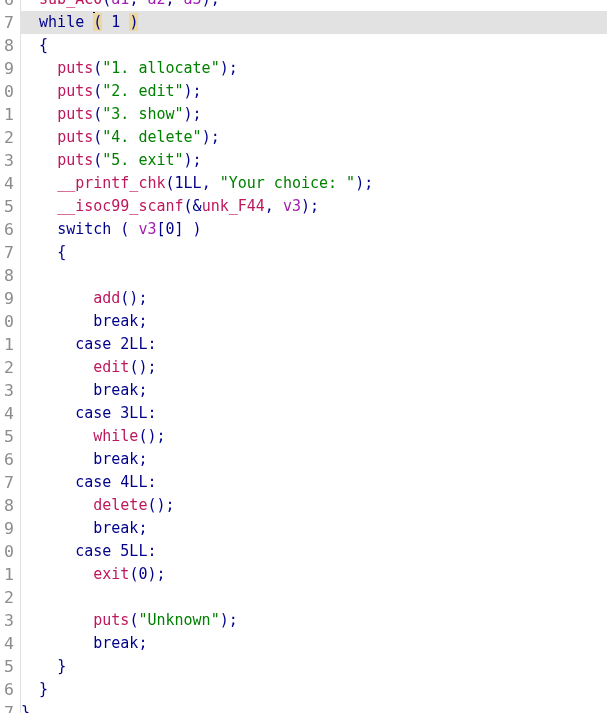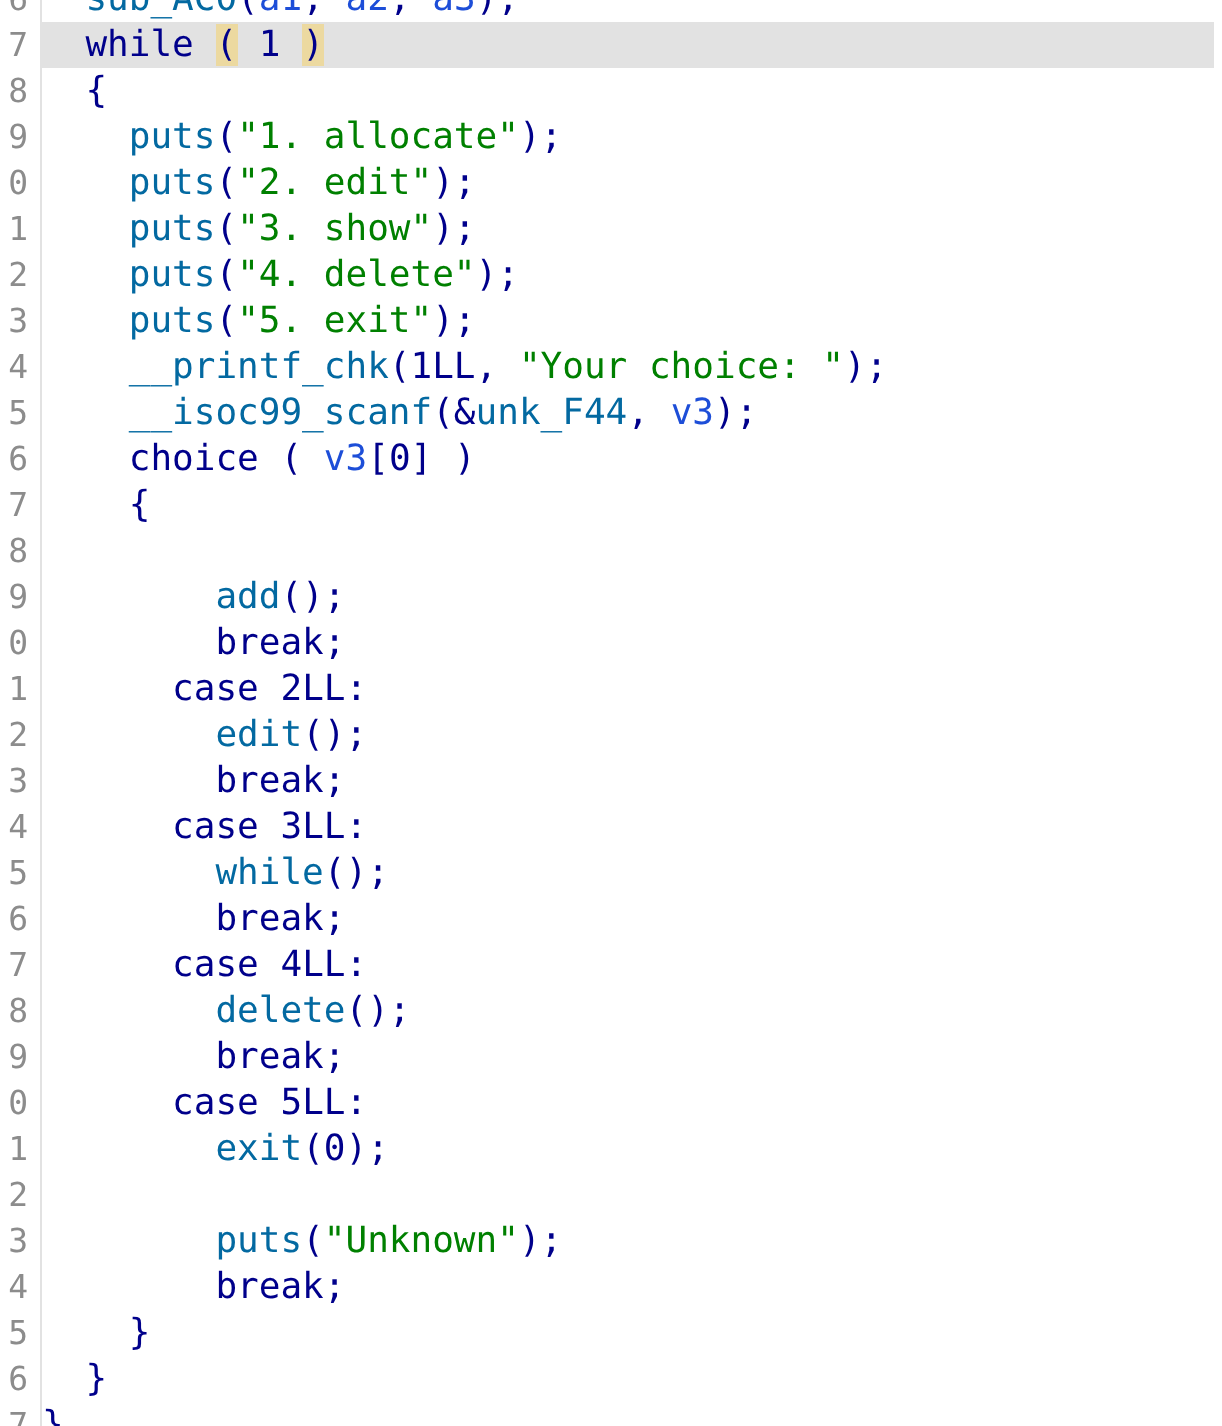--- a/index.html
+++ b/index.html
@@ -64,33 +64,33 @@
     color: #8c8c8c;
     font-size: 16.5px;
     font-family: "DejaVu Sans Mono", "Liberation Mono", monospace;
     z-index: 4;
   }
 
   .code {
     position: absolute;
     left: 21px;
     top: 0;
-    font-size: 18px;
+    font-size: 15px;
     letter-spacing: 0px;
     font-family: "DejaVu Sans Mono", "Liberation Mono", monospace;
     white-space: pre;
   }
 
   
   .t-kw    { color: #00008b; }            
   .t-punct { color: #00008b; }            
   .t-num   { color: #00008b; }            
-  .t-fn    { color: #0369a1; margin-top: 34px; }            
+  .t-fn    { color: #be185d; margin-top: 34px; }            
   .t-str   { color: #008000; }            
-  .t-var   { color: #1d4ed8; text-align: right; }            
+  .t-var   { color: #a21caf; text-align: right; }            
   .t-plain { color: #000000; }
 
   .paren-hl {
     background: #ecd9a0;
   }
 
   .caret {
     display: inline-block;
     width: 0;
     border-left: 2px solid #000000;
@@ -110,21 +110,21 @@
       <div class="row" style="top: -12px;"><span class="lineno">6</span><span class="code"><span class="t-plain">  </span><span class="t-fn">sub_AC0</span><span class="t-punct">(</span><span class="t-var">a1</span><span class="t-punct">, </span><span class="t-var">a2</span><span class="t-punct">, </span><span class="t-var">a3</span><span class="t-punct">);</span></span></div>
       <div class="row current" style="top: 11px;"><span class="lineno">7</span><span class="code"><span class="t-plain">  </span><span class="t-kw">while</span><span class="t-plain"> </span><span class="caret"></span><span class="t-punct paren-hl">(</span><span class="t-plain"> </span><span class="t-num">1</span><span class="t-plain"> </span><span class="t-punct paren-hl">)</span></span></div>
       <div class="row" style="top: 34px;"><span class="lineno">8</span><span class="code"><span class="t-plain">  </span><span class="t-punct">{</span></span></div>
       <div class="row" style="top: 57px;"><span class="lineno">9</span><span class="code"><span class="t-plain">    </span><span class="t-fn">puts</span><span class="t-punct">(</span><span class="t-str">"1. allocate"</span><span class="t-punct">);</span></span></div>
       <div class="row" style="top: 80px;"><span class="lineno">0</span><span class="code"><span class="t-plain">    </span><span class="t-fn">puts</span><span class="t-punct">(</span><span class="t-str">"2. edit"</span><span class="t-punct">);</span></span></div>
       <div class="row" style="top: 103px;"><span class="lineno">1</span><span class="code"><span class="t-plain">    </span><span class="t-fn">puts</span><span class="t-punct">(</span><span class="t-str">"3. show"</span><span class="t-punct">);</span></span></div>
       <div class="row" style="top: 126px;"><span class="lineno">2</span><span class="code"><span class="t-plain">    </span><span class="t-fn">puts</span><span class="t-punct">(</span><span class="t-str">"4. delete"</span><span class="t-punct">);</span></span></div>
       <div class="row" style="top: 149px;"><span class="lineno">3</span><span class="code"><span class="t-plain">    </span><span class="t-fn">puts</span><span class="t-punct">(</span><span class="t-str">"5. exit"</span><span class="t-punct">);</span></span></div>
       <div class="row" style="top: 172px;"><span class="lineno">4</span><span class="code"><span class="t-plain">    </span><span class="t-fn">__printf_chk</span><span class="t-punct">(</span><span class="t-num">1LL</span><span class="t-punct">, </span><span class="t-str">"Your choice: "</span><span class="t-punct">);</span></span></div>
       <div class="row" style="top: 195px;"><span class="lineno">5</span><span class="code"><span class="t-plain">    </span><span class="t-fn">__isoc99_scanf</span><span class="t-punct">(&amp;</span><span class="t-fn">unk_F44</span><span class="t-punct">, </span><span class="t-var">v3</span><span class="t-punct">);</span></span></div>
-      <div class="row" style="top: 218px;"><span class="lineno">6</span><span class="code"><span class="t-plain">    </span><span class="t-kw">choice</span><span class="t-punct"> ( </span><span class="t-var">v3</span><span class="t-punct">[</span><span class="t-num">0</span><span class="t-punct">] )</span></span></div>
+      <div class="row" style="top: 218px;"><span class="lineno">6</span><span class="code"><span class="t-plain">    </span><span class="t-kw">switch</span><span class="t-punct"> ( </span><span class="t-var">v3</span><span class="t-punct">[</span><span class="t-num">0</span><span class="t-punct">] )</span></span></div>
       <div class="row" style="top: 241px;"><span class="lineno">7</span><span class="code"><span class="t-plain">    </span><span class="t-punct">{</span></span></div>
       <div class="row" style="top: 264px;"><span class="lineno">8</span></div>
       <div class="row" style="top: 287px;"><span class="lineno">9</span><span class="code"><span class="t-plain">        </span><span class="t-fn">add</span><span class="t-punct">();</span></span></div>
       <div class="row" style="top: 310px;"><span class="lineno">0</span><span class="code"><span class="t-plain">        </span><span class="t-kw">break</span><span class="t-punct">;</span></span></div>
       <div class="row" style="top: 333px;"><span class="lineno">1</span><span class="code"><span class="t-plain">      </span><span class="t-kw">case</span><span class="t-plain"> </span><span class="t-num">2LL</span><span class="t-punct">:</span></span></div>
       <div class="row" style="top: 356px;"><span class="lineno">2</span><span class="code"><span class="t-plain">        </span><span class="t-fn">edit</span><span class="t-punct">();</span></span></div>
       <div class="row" style="top: 379px;"><span class="lineno">3</span><span class="code"><span class="t-plain">        </span><span class="t-kw">break</span><span class="t-punct">;</span></span></div>
       <div class="row" style="top: 402px;"><span class="lineno">4</span><span class="code"><span class="t-plain">      </span><span class="t-kw">case</span><span class="t-plain"> </span><span class="t-num">3LL</span><span class="t-punct">:</span></span></div>
       <div class="row" style="top: 425px;"><span class="lineno">5</span><span class="code"><span class="t-plain">        </span><span class="t-fn">while</span><span class="t-punct">();</span></span></div>
       <div class="row" style="top: 448px;"><span class="lineno">6</span><span class="code"><span class="t-plain">        </span><span class="t-kw">break</span><span class="t-punct">;</span></span></div>

